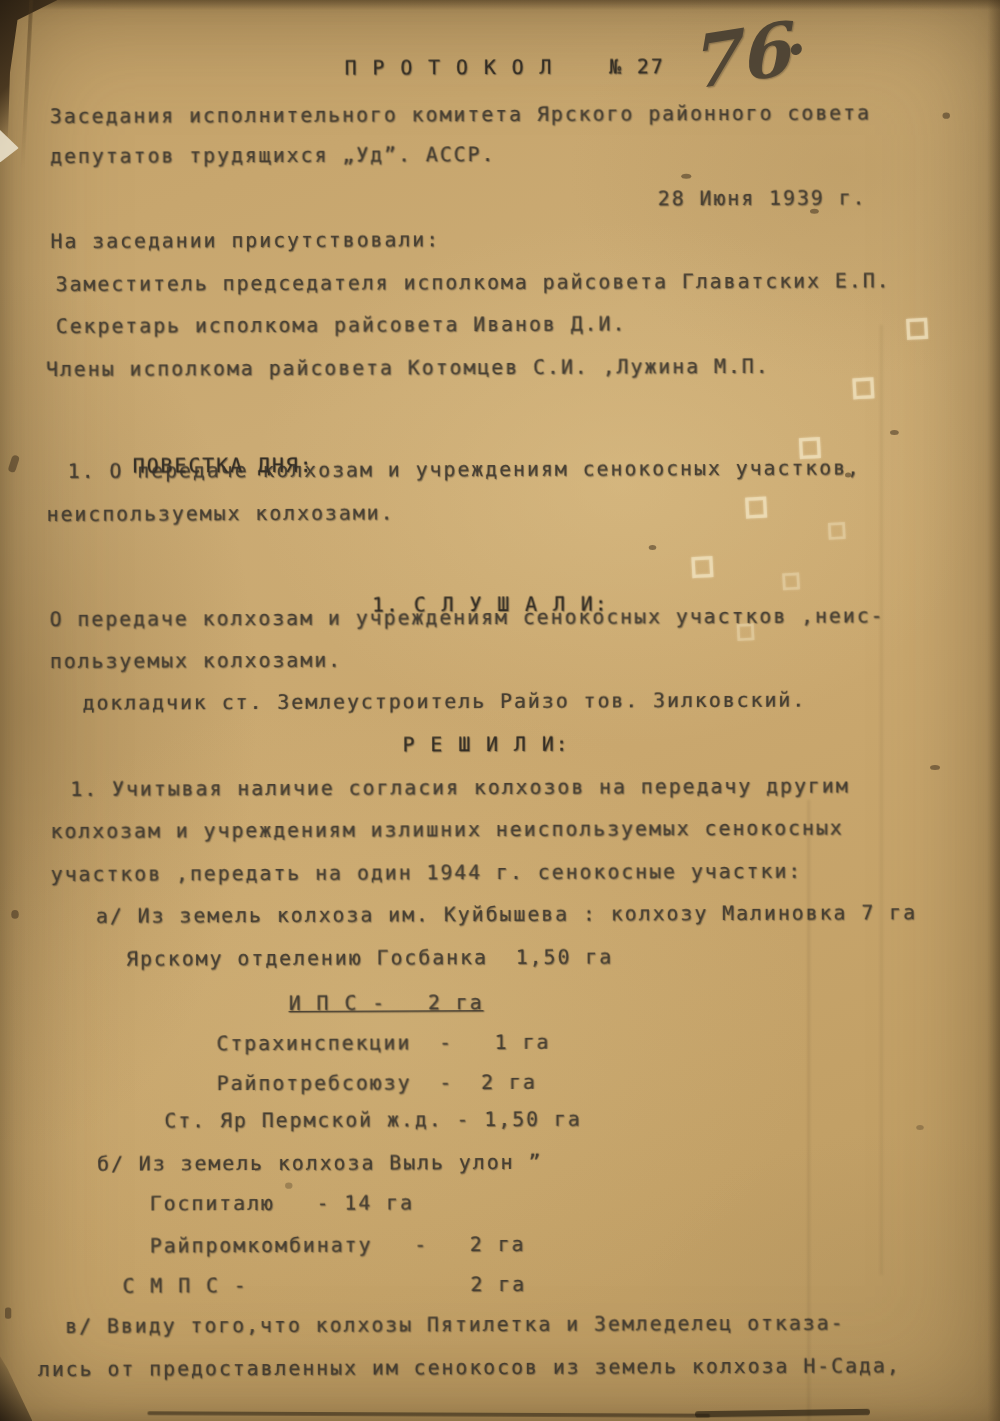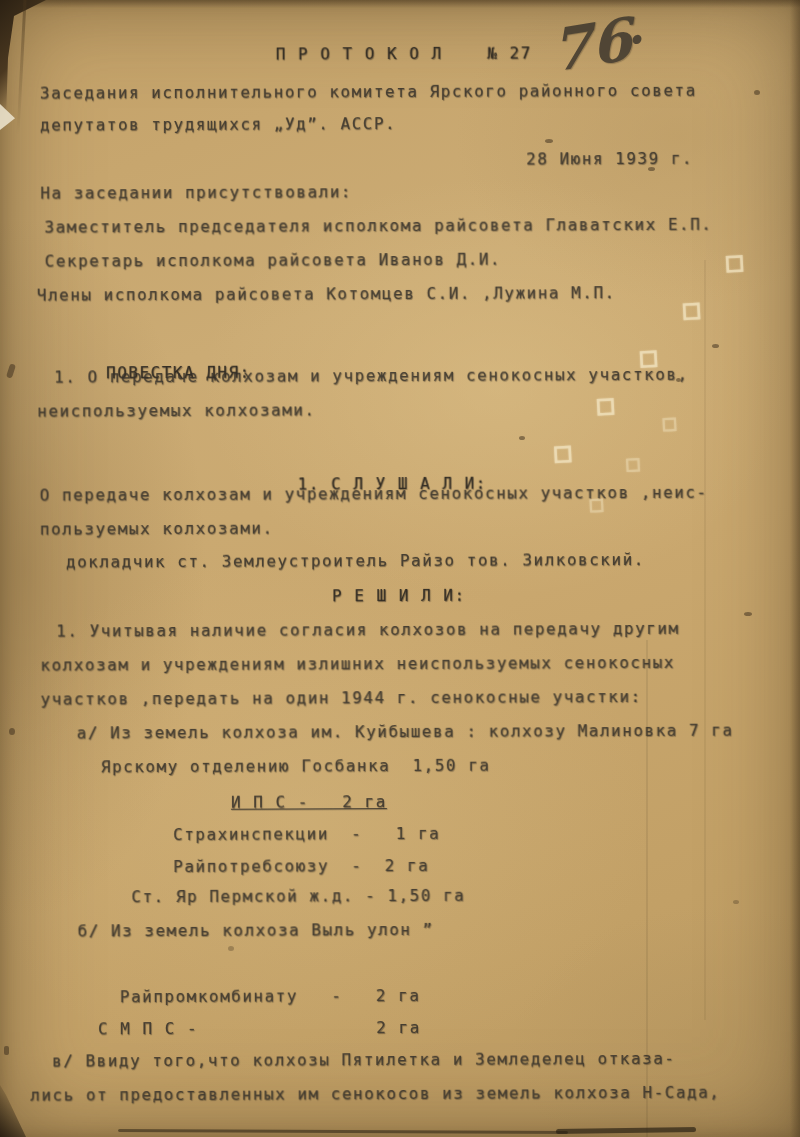--- a/index.html
+++ b/index.html
@@ -93,31 +93,32 @@
     <div class="tl" style="left:46px;top:216px;">Заместитель председателя исполкома райсовета Главатских Е.П.</div>
     <div class="tl" style="left:46px;top:250px;">Секретарь исполкома райсовета Иванов Д.И.</div>
     <div class="tl" style="left:38px;top:284px;">Члены исполкома райсовета Котомцев С.И. ,Лужина М.П.</div>
     <div class="tl hdr" style="left:107px;top:330px;margin-top:32px;">ПОВЕСТКА ДНЯ:</div>
     <div class="tl" style="left:55px;top:366px;">1. О передаче колхозам и учреждениям сенокосных участков,</div>
     <div class="tl" style="left:38px;top:400px;">неиспользуемых колхозами.</div>
     <div class="tl hdr" style="left:298px;top:448px;margin-top:26px;">1. С Л У Ш А Л И:</div>
     <div class="tl" style="left:40px;top:484px;">О передаче колхозам и учреждениям сенокосных участков ,неис-</div>
     <div class="tl" style="left:40px;top:518px;">пользуемых колхозами.</div>
     <div class="tl" style="left:66px;top:551px;">докладчик ст. Землеустроитель Райзо тов. Зилковский.</div>
-    <div class="tl hdr" style="left:332px;top:586px;">Р Е Ш И Л И:</div>
+    <div class="tl hdr" style="left:322px;top:586px;">Р Е Ш И Л И:</div>
     <div class="tl" style="left:56px;top:620px;">1. Учитывая наличие согласия колхозов на передачу другим</div>
     <div class="tl" style="left:40px;top:654px;">колхозам и учреждениям излишних неиспользуемых сенокосных</div>
     <div class="tl" style="left:40px;top:688px;">участков ,передать на один 1944 г. сенокосные участки:</div>
     <div class="tl" style="left:76px;top:722px;">а/ Из земель колхоза им. Куйбышева : колхозу Малиновка 7 га</div>
     <div class="tl" style="left:100px;top:756px;">Ярскому отделению Госбанка  1,50 га</div>
     <div class="tl" style="left:230px;top:792px;text-decoration:underline;">И П С -   2 га</div>
     <div class="tl" style="left:172px;top:824px;">Страхинспекции  -   1 га</div>
     <div class="tl" style="left:172px;top:856px;">Райпотребсоюзу  -  2 га</div>
     <div class="tl" style="left:130px;top:886px;">Ст. Яр Пермской ж.д. - 1,50 га</div>
     <div class="tl" style="left:76px;top:920px;">б/ Из земель колхоза Выль улон ”</div>
+    <div class="tl" style="left:118px;top:952px;">Госпиталю   - 14 га</div>
     <div class="tl" style="left:118px;top:986px;">Райпромкомбинату   -   2 га</div>
     <div class="tl" style="left:96px;top:1018px;">С М П С -                2 га</div>
     <div class="tl" style="left:50px;top:1050px;">в/ Ввиду того,что колхозы Пятилетка и Земледелец отказа-</div>
     <div class="tl" style="left:28px;top:1084px;">лись от предоставленных им сенокосов из земель колхоза Н-Сада,</div>
   </div>
 
   <div class="speck" style="left:8px;top:364px;width:6px;height:14px;border-radius:3px;transform:rotate(18deg);"></div>
   <div class="speck" style="left:9px;top:728px;width:6px;height:7px;"></div>
   <div class="speck" style="left:545px;top:139px;width:8px;height:4px;"></div>
   <div class="speck" style="left:648px;top:167px;width:7px;height:4px;"></div>

